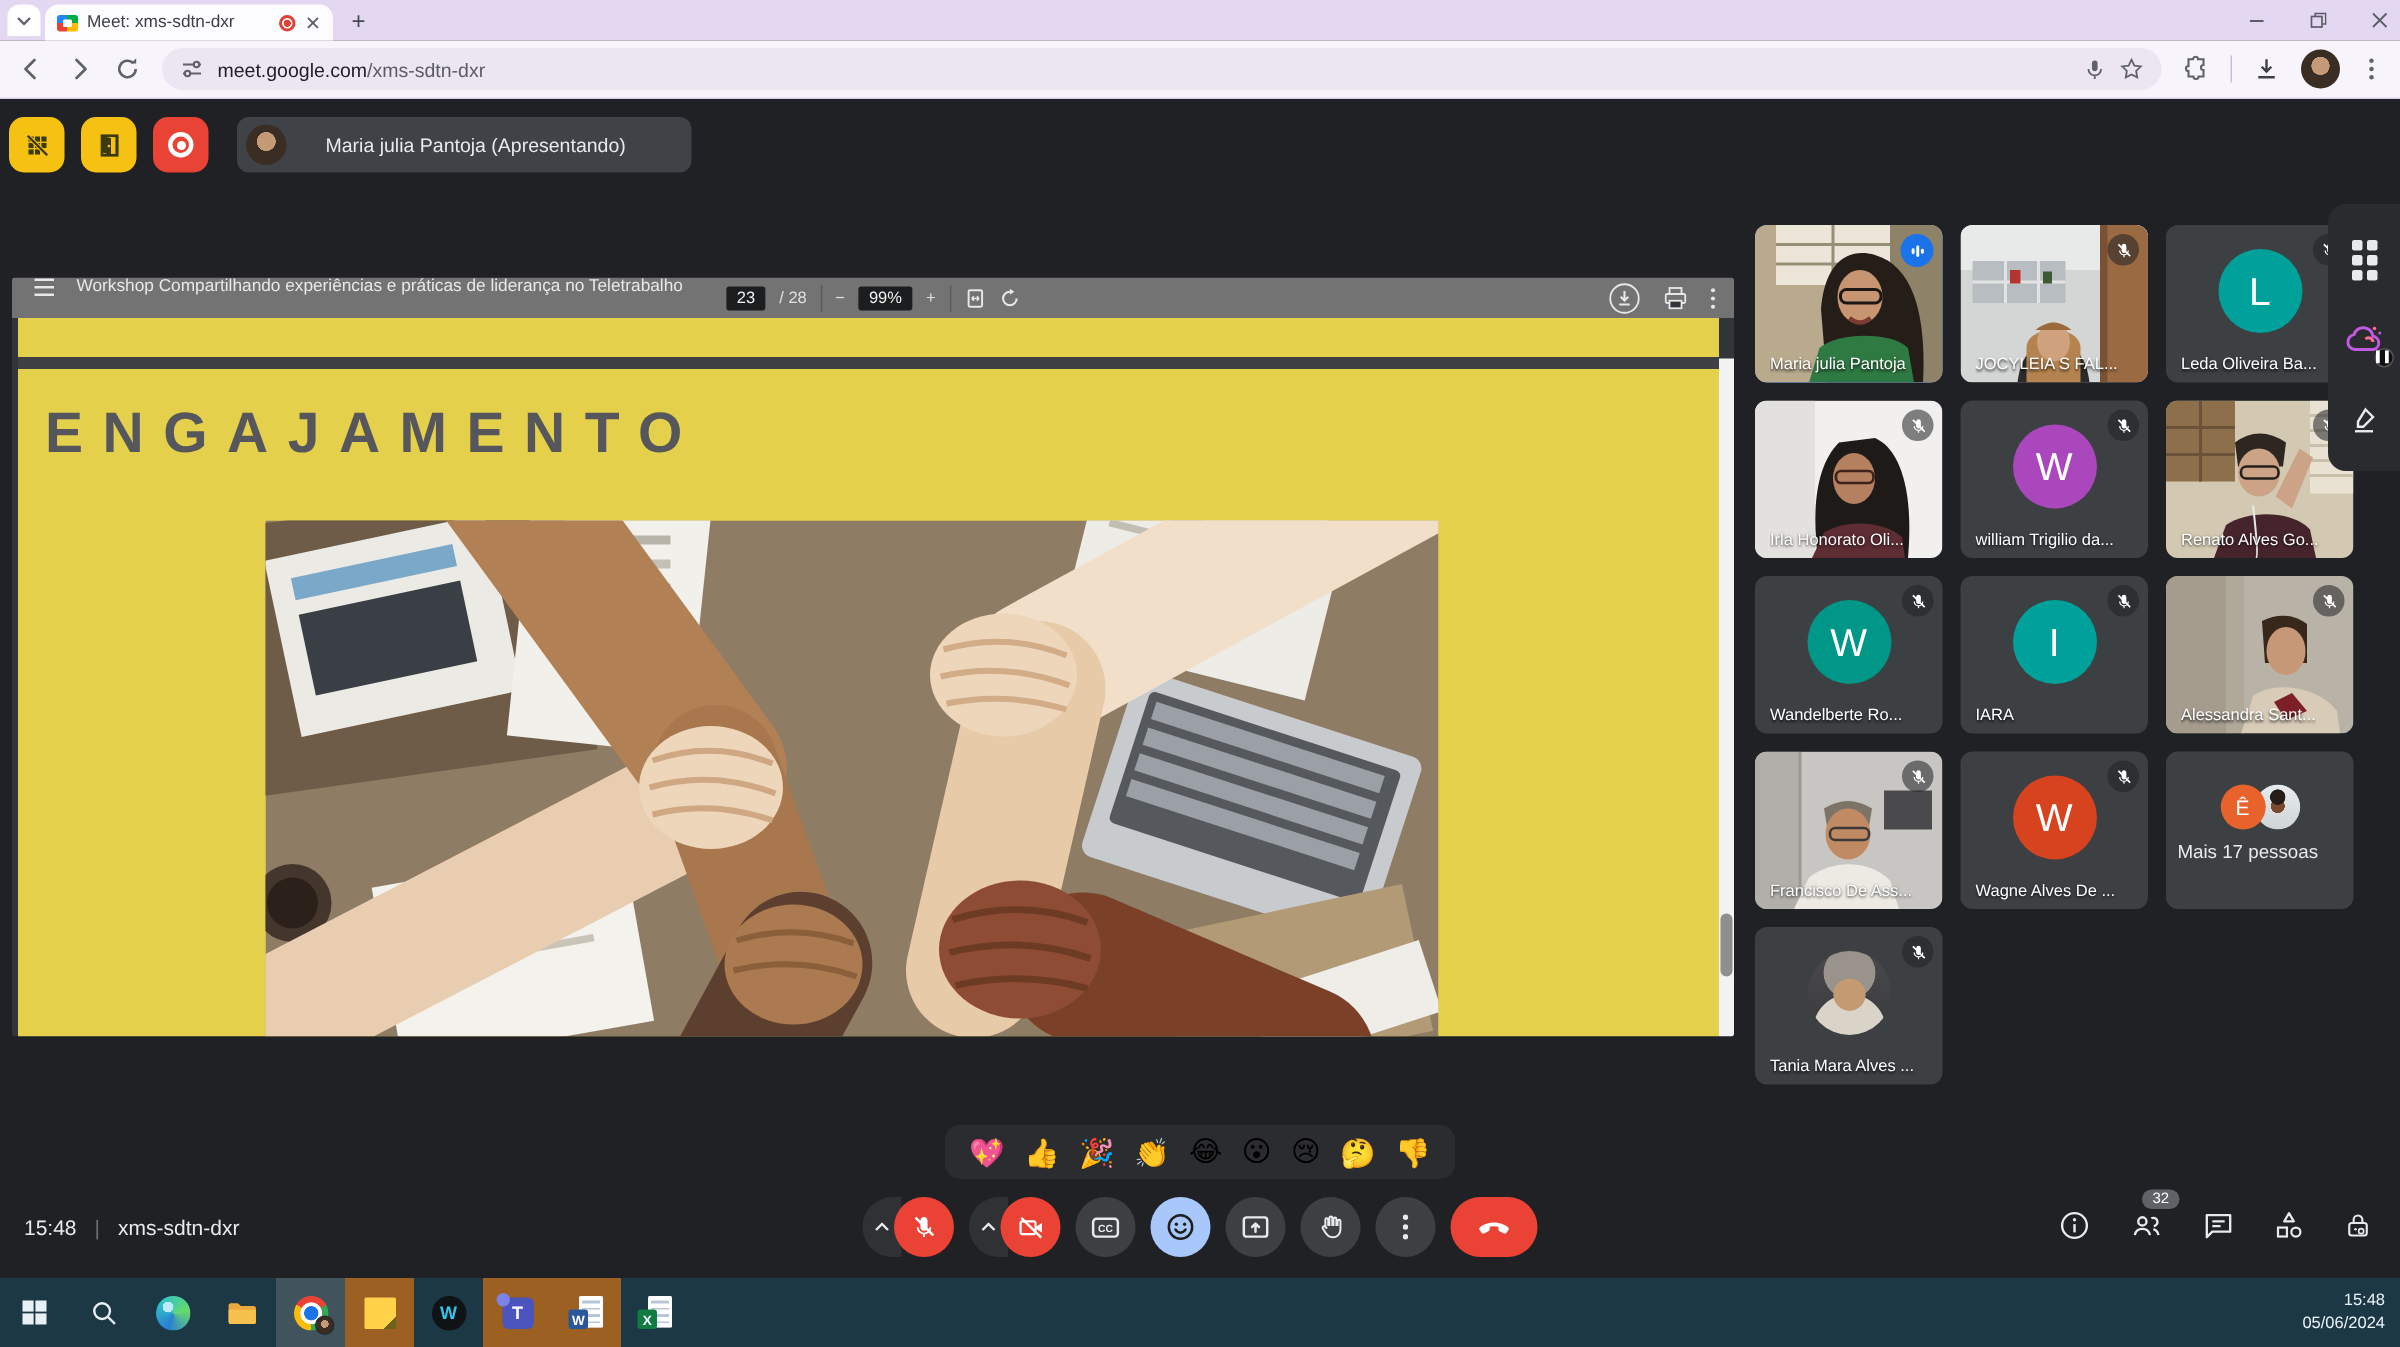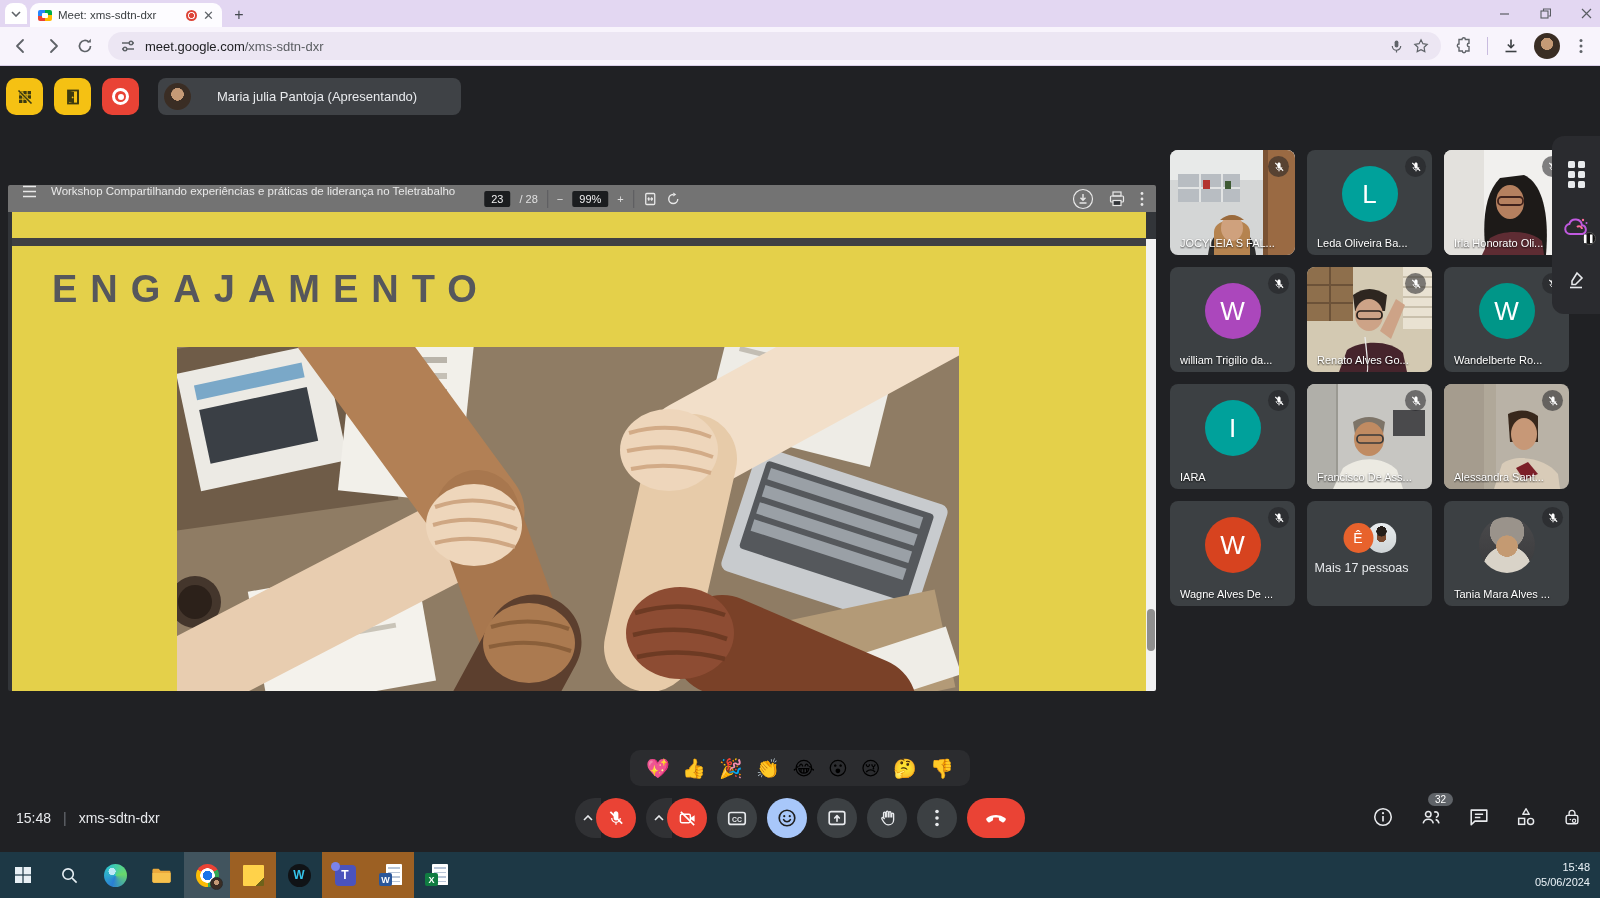--- a/index.html
+++ b/index.html
@@ -44,21 +44,21 @@
   .pdf { position:absolute; left:8px; top:119px; width:1148px; height:506px; border-radius:2px; overflow:hidden; }
   .pdf-bar { position:absolute; top:0; left:0; right:0; height:27px; background:#737373; display:flex; align-items:flex-start; padding:0 14px; gap:14px; color:#e8e8e8; }
   .pdf-title { font-size:11.5px; white-space:nowrap; overflow:hidden; max-width:560px; }
   .pdf-center { position:absolute; left:50%; transform:translateX(-50%); height:27px; display:flex; align-items:center; gap:9px; }
   .pgbox { background:#1b1d1f; border-radius:2px; font-size:11px; padding:2px 7px; color:#f0f0f0; }
   .pdf-small { font-size:11px; color:#e0e0e0; }
   .pdf-right { position:absolute; right:12px; height:27px; display:flex; align-items:center; gap:15px; }
   .pdf-body { position:absolute; top:27px; left:0; right:0; bottom:0; background:#323539; }
   .page { position:absolute; left:4px; right:10px; top:0; bottom:0; background:#e4d04a; overflow:hidden; }
   .slide-rule { position:absolute; top:26px; left:0; right:0; height:8px; background:#3f4043; }
-  .slide-title { position:absolute; left:40px; top:56px; font-size:38px; font-weight:700; letter-spacing:13px; color:#56575c;text-align:right; }
+  .slide-title { position:absolute; left:18px; top:56px; font-size:38px; font-weight:700; letter-spacing:13px; color:#56575c;text-align:right; }
   .photo { position:absolute; left:165px; top:135px; width:782px; height:344px; }
   .pdf-scroll { position:absolute; top:27px; right:0; width:10px; bottom:0; background:#f2f2f2; }
   .pdf-thumb { position:absolute; top:370px; left:1px; width:8px; height:42px; background:#8f8f8f; border-radius:4px; }
 
   
   .tiles { position:absolute; left:1170px; top:84px; width:430px; display:grid; grid-template-columns:repeat(3,125px); grid-auto-rows:105px; gap:12px; }
   .tile { position:relative; background:#3c4043; border-radius:8px; overflow:hidden; }
   .tile.speaking { outline:3px solid #7baaf7; outline-offset:-3px; }
   .tile svg.vid { position:absolute; inset:0; width:100%; height:100%; }
   .pname { position:absolute; left:10px; right:6px; bottom:6px; font-size:11px; font-weight:500; color:#fff; white-space:nowrap; overflow:hidden; text-shadow:0 1px 2px rgba(0,0,0,.85); }
@@ -335,20 +335,41 @@
           </svg>
         </div>
         <div class="pdf-scroll">
             <div class="pdf-thumb"></div>
           </div>
       </div>
     </div>
 
     <div class="tiles">
 
+      <div class="tile speaking">
+        <svg class="vid" viewBox="0 0 125 105" preserveAspectRatio="xMidYMid slice">
+          <rect width="125" height="105" fill="#b9aa8e"></rect>
+            <rect x="14" y="0" width="76" height="40" fill="#ece6d8"></rect>
+            <path d="M14 13h76M14 26h76M52 0v40" stroke="#978f78" stroke-width="2"></path>
+            <rect x="90" y="0" width="35" height="105" fill="#8e8268"></rect>
+          <path d="M80 20 C58 14 46 30 44 56 L48 105 L112 105 C114 66 108 28 80 20 Z" fill="#241d18"></path>
+          <ellipse cx="70" cy="48" rx="15" ry="18" fill="#c89573"></ellipse>
+          <rect x="57" y="43" width="27" height="9" rx="4" fill="none" stroke="#1c1714" stroke-width="2"></rect>
+          <path d="M36 105 L43 82 C55 71 92 71 102 82 L106 105 Z" fill="#2f7a43"></path>
+          <path d="M63 62 q7 6 14 0" stroke="#7c3b2e" stroke-width="3" fill="none"></path>
+        </svg>
+        <div class="speakbadge">
+          <svg width="13" height="13" viewBox="0 0 16 16">
+              <rect x="3" y="5.5" width="2.4" height="5" rx="1.2" fill="#fff"></rect>
+              <rect x="6.8" y="3.3" width="2.4" height="9.4" rx="1.2" fill="#fff"></rect>
+              <rect x="10.6" y="6" width="2.4" height="4" rx="1.2" fill="#fff"></rect>
+            </svg>
+        </div>
+        <span class="pname">Maria julia Pantoja</span>
+      </div>
 
       <div class="tile">
         <svg class="vid" viewBox="0 0 125 105" preserveAspectRatio="xMidYMid slice">
           <rect width="125" height="105" fill="#d4d6d6"></rect>
             <rect width="125" height="30" fill="#e8eae9"></rect>
           <rect x="8" y="24" width="62" height="28" fill="#b8bdc2"></rect>
             <path d="M8 38h62M30 24v28M52 24v28" stroke="#e2e4e4" stroke-width="2"></path>
           <rect x="33" y="30" width="7" height="9" fill="#b33430"></rect>
             <rect x="55" y="31" width="6" height="8" fill="#3e5a33"></rect>
           <rect x="93" y="0" width="32" height="105" fill="#9a6a43"></rect>
@@ -464,57 +485,57 @@
               <path d="M8 10.2c1.2 0 2.1-.9 2.1-2.1V4.2C10.1 3 9.2 2.1 8 2.1S5.9 3 5.9 4.2v3.9c0 1.2.9 2.1 2.1 2.1z" fill="#fff"></path>
               <path d="M11.8 8.1c0 2.1-1.7 3.8-3.8 3.8S4.2 10.2 4.2 8.1M8 11.9v2" stroke="#fff" stroke-width="1.1" fill="none"></path>
               <path d="M3 2.5l10.5 10.5" stroke="#fff" stroke-width="1.5"></path>
             </svg>
           </div>
         <span class="pname">IARA</span>
       </div>
 
       <div class="tile">
         <svg class="vid" viewBox="0 0 125 105" preserveAspectRatio="xMidYMid slice">
+          <rect width="125" height="105" fill="#b9b2a6"></rect>
+            <rect x="0" y="0" width="40" height="105" fill="#a59c8e"></rect>
+            <rect x="40" y="0" width="12" height="105" fill="#b0a899"></rect>
+          <path d="M64 30 Q80 22 94 32 L94 58 L66 58 Z" fill="#38281c"></path>
+          <ellipse cx="80" cy="50" rx="13" ry="16" fill="#c79877"></ellipse>
+          <path d="M50 105 L58 80 C72 69 102 74 114 90 L116 105 Z" fill="#d8cbb8"></path>
+          <path d="M72 84 L84 78 L94 90 L80 96 Z" fill="#7c1f28"></path>
+        </svg>
+        <div class="micoff">
+            <svg width="12" height="12" viewBox="0 0 16 16">
+              <path d="M8 10.2c1.2 0 2.1-.9 2.1-2.1V4.2C10.1 3 9.2 2.1 8 2.1S5.9 3 5.9 4.2v3.9c0 1.2.9 2.1 2.1 2.1z" fill="#fff"></path>
+              <path d="M11.8 8.1c0 2.1-1.7 3.8-3.8 3.8S4.2 10.2 4.2 8.1M8 11.9v2" stroke="#fff" stroke-width="1.1" fill="none"></path>
+              <path d="M3 2.5l10.5 10.5" stroke="#fff" stroke-width="1.5"></path>
+            </svg>
+          </div>
+        <span class="pname">Alessandra Sant...</span>
+      </div>
+
+      <div class="tile">
+        <svg class="vid" viewBox="0 0 125 105" preserveAspectRatio="xMidYMid slice">
           <rect width="125" height="105" fill="#c7c6c2"></rect>
             <rect x="86" y="26" width="32" height="26" fill="#4a4a4c"></rect>
             <rect x="0" y="0" width="30" height="105" fill="#b0afa9"></rect>
             <path d="M30 0v105" stroke="#9a9992" stroke-width="2"></path>
           <path d="M46 38 Q62 28 78 38 L76 50 L48 50 Z" fill="#7d7468"></path>
           <ellipse cx="62" cy="55" rx="15" ry="17" fill="#c08b62"></ellipse>
           <rect x="50" y="51" width="26" height="8" rx="3.5" fill="none" stroke="#3a3a3a" stroke-width="1.7"></rect>
           <path d="M26 105 L36 84 C52 72 76 72 90 86 L96 105 Z" fill="#eceae2"></path>
         </svg>
         <div class="micoff">
             <svg width="12" height="12" viewBox="0 0 16 16">
               <path d="M8 10.2c1.2 0 2.1-.9 2.1-2.1V4.2C10.1 3 9.2 2.1 8 2.1S5.9 3 5.9 4.2v3.9c0 1.2.9 2.1 2.1 2.1z" fill="#fff"></path>
               <path d="M11.8 8.1c0 2.1-1.7 3.8-3.8 3.8S4.2 10.2 4.2 8.1M8 11.9v2" stroke="#fff" stroke-width="1.1" fill="none"></path>
               <path d="M3 2.5l10.5 10.5" stroke="#fff" stroke-width="1.5"></path>
             </svg>
           </div>
         <span class="pname">Francisco De Ass...</span>
-      </div>
-
-      <div class="tile">
-        <svg class="vid" viewBox="0 0 125 105" preserveAspectRatio="xMidYMid slice">
-          <rect width="125" height="105" fill="#b9b2a6"></rect>
-            <rect x="0" y="0" width="40" height="105" fill="#a59c8e"></rect>
-            <rect x="40" y="0" width="12" height="105" fill="#b0a899"></rect>
-          <path d="M64 30 Q80 22 94 32 L94 58 L66 58 Z" fill="#38281c"></path>
-          <ellipse cx="80" cy="50" rx="13" ry="16" fill="#c79877"></ellipse>
-          <path d="M50 105 L58 80 C72 69 102 74 114 90 L116 105 Z" fill="#d8cbb8"></path>
-          <path d="M72 84 L84 78 L94 90 L80 96 Z" fill="#7c1f28"></path>
-        </svg>
-        <div class="micoff">
-            <svg width="12" height="12" viewBox="0 0 16 16">
-              <path d="M8 10.2c1.2 0 2.1-.9 2.1-2.1V4.2C10.1 3 9.2 2.1 8 2.1S5.9 3 5.9 4.2v3.9c0 1.2.9 2.1 2.1 2.1z" fill="#fff"></path>
-              <path d="M11.8 8.1c0 2.1-1.7 3.8-3.8 3.8S4.2 10.2 4.2 8.1M8 11.9v2" stroke="#fff" stroke-width="1.1" fill="none"></path>
-              <path d="M3 2.5l10.5 10.5" stroke="#fff" stroke-width="1.5"></path>
-            </svg>
-          </div>
-        <span class="pname">Alessandra Sant...</span>
       </div>
 
       <div class="tile">
         <div class="letter-avatar av-orange">
             <span>W</span>
           </div>
         <div class="micoff">
             <svg width="12" height="12" viewBox="0 0 16 16">
               <path d="M8 10.2c1.2 0 2.1-.9 2.1-2.1V4.2C10.1 3 9.2 2.1 8 2.1S5.9 3 5.9 4.2v3.9c0 1.2.9 2.1 2.1 2.1z" fill="#fff"></path>
               <path d="M11.8 8.1c0 2.1-1.7 3.8-3.8 3.8S4.2 10.2 4.2 8.1M8 11.9v2" stroke="#fff" stroke-width="1.1" fill="none"></path>

